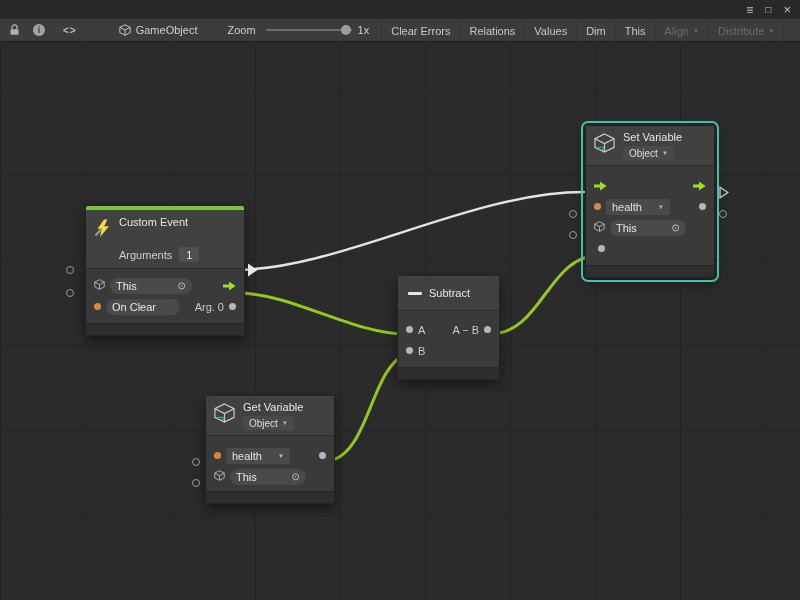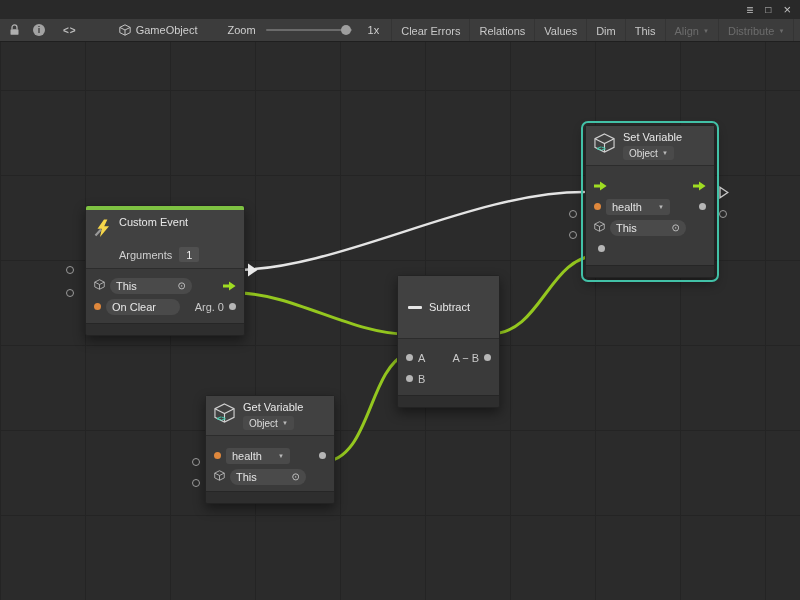--- a/index.html
+++ b/index.html
@@ -108,21 +108,21 @@
       <svg width="12" height="12" viewBox="0 0 12 12">
           <path d="M6 0.8 L11.2 3.4 L11.2 8.6 L6 11.2 L0.8 8.6 L0.8 3.4 Z M0.8 3.4 L6 6 L11.2 3.4 M6 6 L6 11.2" stroke="#c3c3c3" fill="none" stroke-width="1"></path>
         </svg>
     </span>
     <span class="tb-label" style="margin-right:30px">GameObject</span>
 
     <span class="tb-label" style="margin-right:10px">Zoom</span>
     <span class="slider">
       <span class="slider-handle"></span>
     </span>
-    <span class="tb-label" style="margin-left:16px">1x</span>
+    <span class="tb-label" style="margin-left:6px">1x</span>
 
     <div class="tb-btns">
       <div class="tb-btn">
           <span>Clear Errors</span>
         </div>
       <div class="tb-btn">
           <span>Relations</span>
         </div>
       <div class="tb-btn">
           <span>Values</span>
@@ -194,21 +194,21 @@
             <span>On Clear</span>
           </span>
           <span class="plabel mla">Arg. 0</span>
           <span class="pdot"></span>
         </div>
       </div>
       <div class="node-footer"></div>
     </div>
 
     <div class="node" style="left:397px; top:233px; width:103px;">
-      <div class="node-header" style="padding:25px 10px;">
+      <div class="node-header" style="padding:11px 10px;">
         <span class="minus-icon"></span>
         <span class="node-title">Subtract</span>
       </div>
       <div class="node-body" style="padding-top:8px; padding-bottom:6px;">
         <div class="prow">
           <span class="pdot"></span>
           <span class="plabel">A</span>
           <span class="plabel mla">A − B</span>
           <span class="pdot"></span>
         </div>

